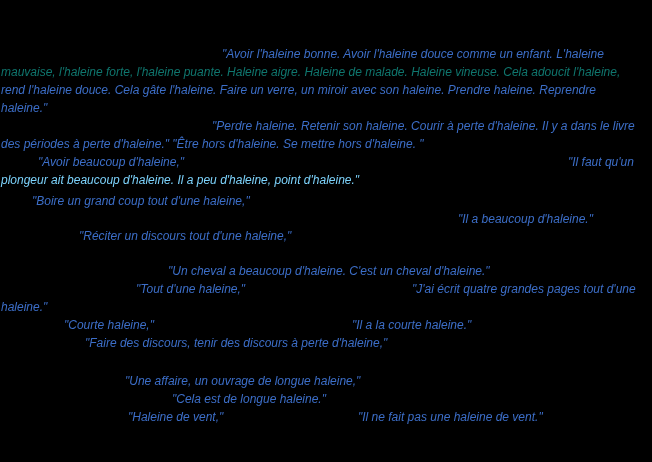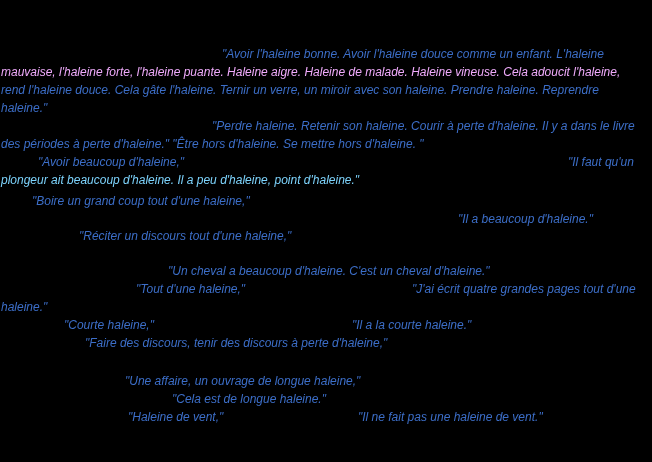--- a/index.html
+++ b/index.html
@@ -22,22 +22,22 @@
     line-height: 14px;
     white-space: nowrap;
     color: #3C6EC8;
   }
 </style>
 </head>
 <body>
 
 <div class="page" style="background: rgb(0, 0, 0);">
   <span class="q" style="left: 222px; top: 47px; color: rgb(60, 110, 200);">"Avoir l'haleine bonne. Avoir l'haleine douce comme un enfant. L'haleine</span>
-  <span class="q" style="left: 1px; top: 65px; color: #f0abfc;">mauvaise, l'haleine forte, l'haleine puante. Haleine aigre. Haleine de malade. Haleine vineuse. Cela adoucit l'haleine,</span>
-  <span class="q" style="left: 1px; top: 83px; color: rgb(60, 110, 200);">rend l'haleine douce. Cela gâte l'haleine. Ternir un verre, un miroir avec son haleine. Prendre haleine. Reprendre</span>
+  <span class="q" style="left: 1px; top: 65px; color: #0f766e;">mauvaise, l'haleine forte, l'haleine puante. Haleine aigre. Haleine de malade. Haleine vineuse. Cela adoucit l'haleine,</span>
+  <span class="q" style="left: 1px; top: 83px; color: rgb(60, 110, 200);">rend l'haleine douce. Cela gâte l'haleine. Faire un verre, un miroir avec son haleine. Prendre haleine. Reprendre</span>
   <span class="q" style="left: 1px; top: 101px; color: rgb(60, 110, 200);">haleine."</span>
   <span class="q" style="left: 212px; top: 119px; color: rgb(60, 110, 200);">"Perdre haleine. Retenir son haleine. Courir à perte d'haleine. Il y a dans le livre</span>
   <span class="q" style="left: 1px; top: 137px; color: rgb(60, 110, 200);">des périodes à perte d'haleine." "Être hors d'haleine. Se mettre hors d'haleine. "</span>
   <span class="q" style="left: 38px; top: 155px; color: rgb(60, 110, 200);">"Avoir beaucoup d'haleine,"</span>
   <span class="q" style="left: 568px; top: 155px; color: rgb(60, 110, 200);">"Il faut qu'un</span>
   <span class="q" style="left: 1px; top: 173px; color: #7dd3fc;">plongeur ait beaucoup d'haleine. Il a peu d'haleine, point d'haleine."</span>
   <span class="q" style="left: 32px; top: 194px; color: rgb(60, 110, 200);">"Boire un grand coup tout d'une haleine,"</span>
   <span class="q" style="left: 458px; top: 212px; color: rgb(60, 110, 200);">"Il a beaucoup d'haleine."</span>
   <span class="q" style="left: 79px; top: 229px; color: rgb(60, 110, 200);">"Réciter un discours tout d'une haleine,"</span>
   <span class="q" style="left: 168px; top: 264px; color: rgb(60, 110, 200);">"Un cheval a beaucoup d'haleine. C'est un cheval d'haleine."</span>

